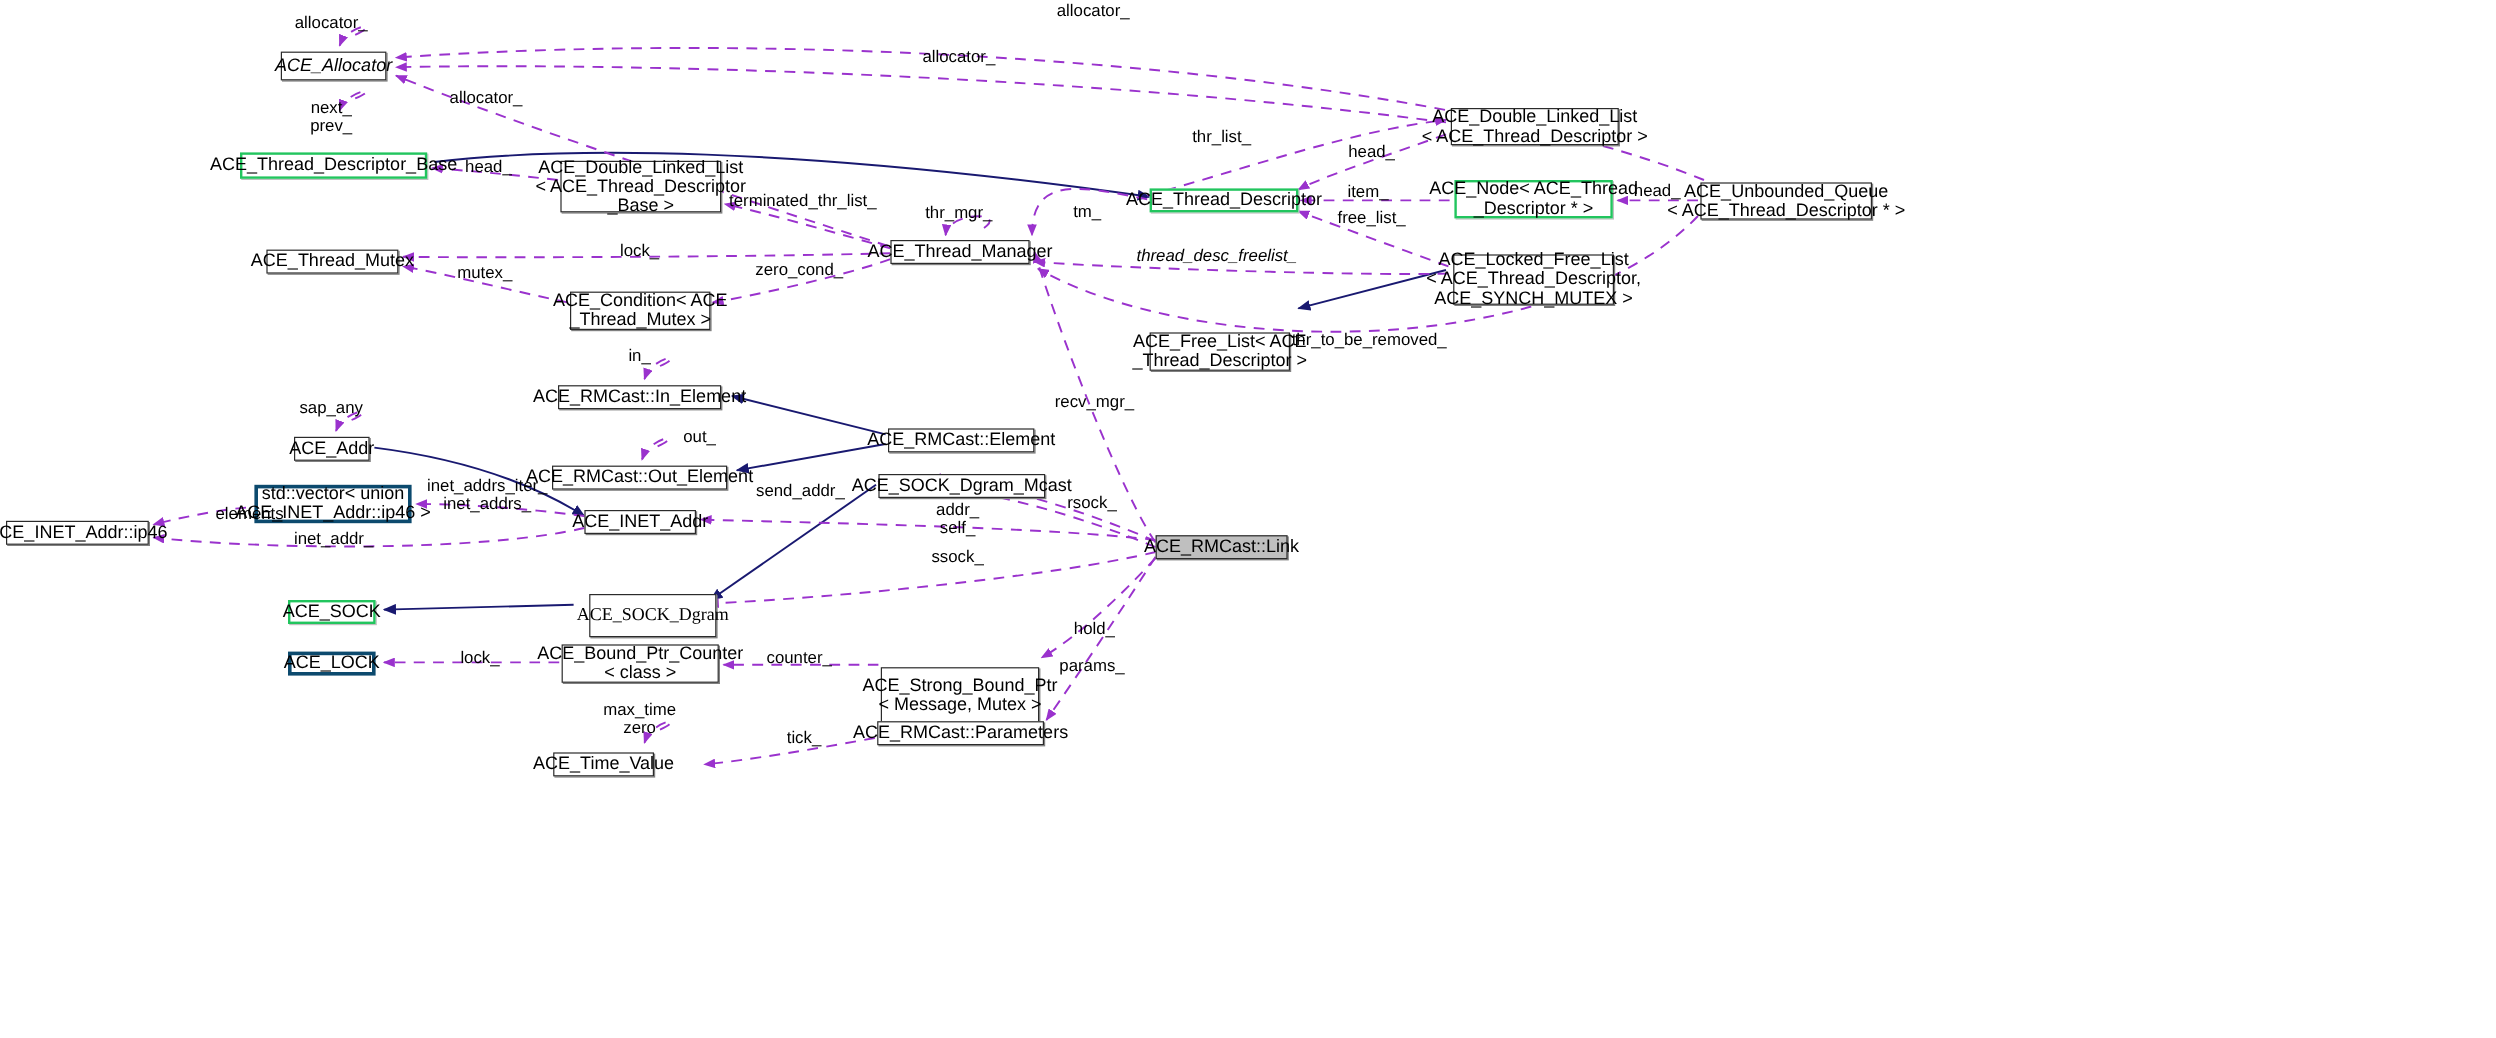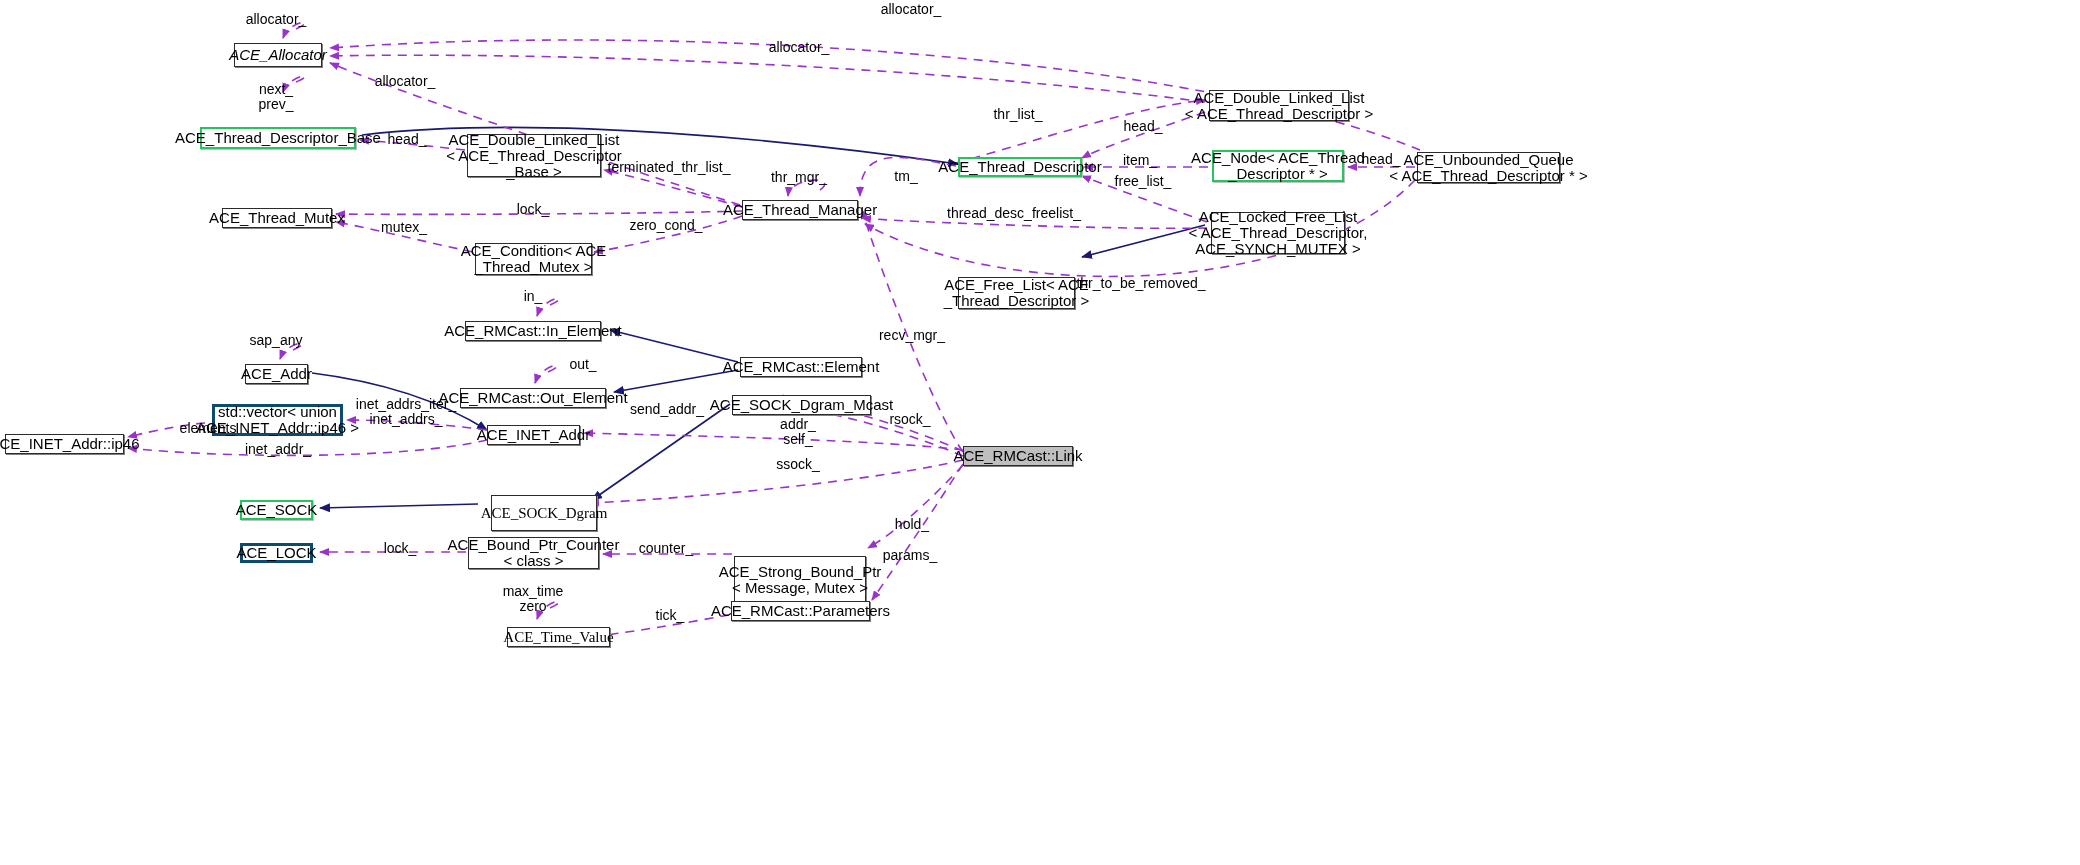--- a/index.html
+++ b/index.html
@@ -159,42 +159,42 @@
       <div class="node" style="left: 487px; top: 425px; width: 93px; height: 20px;">ACE_INET_Addr</div>
       <div class="node current" style="left: 963px; top: 446px; width: 110px; height: 20px;">ACE_RMCast::Link</div>
       <div class="node red" style="left: 240px; top: 500px; width: 73px; height: 20px;">ACE_SOCK</div>
       <div class="node" style="left: 491px; top: 495px; width: 106px; height: 36px; font-family: Liberation Serif, serif;">ACE_SOCK_Dgram</div>
       <div class="node grey" style="left: 240px; top: 543px; width: 73px; height: 20px;">ACE_LOCK</div>
       <div class="node" style="left: 468px; top: 537px; width: 131px; height: 32px;">ACE_Bound_Ptr_Counter
 &lt; class &gt;</div>
       <div class="node" style="left: 734px; top: 556px; width: 132px; height: 48px;">ACE_Strong_Bound_Ptr
 &lt; Message, Mutex &gt;</div>
       <div class="node" style="left: 731px; top: 601px; width: 139px; height: 20px;">ACE_RMCast::Parameters</div>
-      <div class="node" style="left: 507px; top: 627px; width: 103px; height: 20px; font-family: Liberation Serif, serif;">ACE_Time_Value</div>
+      <div class="node" style="left: 461px; top: 627px; width: 84px; height: 20px;">ACE_Time_Value</div>
     </div>
   <div id="label-layer">
       <div class="edge-label" style="left: 276px; top: 19px;">allocator_</div>
       <div class="edge-label" style="left: 911px; top: 9px;">allocator_</div>
       <div class="edge-label" style="left: 799px; top: 47px;">allocator_</div>
       <div class="edge-label" style="left: 405px; top: 81px;">allocator_</div>
       <div class="edge-label" style="left: 276px; top: 97px;">next_
 prev_</div>
       <div class="edge-label" style="left: 407px; top: 139px;">head_</div>
       <div class="edge-label" style="left: 669px; top: 167px;">terminated_thr_list_</div>
       <div class="edge-label" style="left: 799px; top: 177px;">thr_mgr_</div>
       <div class="edge-label" style="left: 1018px; top: 114px;">thr_list_</div>
       <div class="edge-label" style="left: 1143px; top: 126px;">head_</div>
       <div class="edge-label" style="left: 906px; top: 176px;">tm_</div>
       <div class="edge-label" style="left: 1140px; top: 160px;">item_</div>
       <div class="edge-label" style="left: 1381px; top: 159px;">head_</div>
       <div class="edge-label" style="left: 1143px; top: 181px;">free_list_</div>
       <div class="edge-label" style="left: 533px; top: 209px;">lock_</div>
       <div class="edge-label" style="left: 404px; top: 227px;">mutex_</div>
       <div class="edge-label" style="left: 666px; top: 225px;">zero_cond_</div>
-      <div class="edge-label" style="left: 1014px; top: 213px;">thread_desc_freelist_</div>
+      <div class="edge-label" style="left: 1014px; top: 213px; font-style: italic;">thread_desc_freelist_</div>
       <div class="edge-label" style="left: 1141px; top: 283px;">thr_to_be_removed_</div>
       <div class="edge-label" style="left: 533px; top: 296px;">in_</div>
       <div class="edge-label" style="left: 912px; top: 335px;">recv_mgr_</div>
       <div class="edge-label" style="left: 276px; top: 340px;">sap_any</div>
       <div class="edge-label" style="left: 552px; top: 364px; margin-left: 31px;">out_</div>
       <div class="edge-label" style="left: 406px; top: 412px;">inet_addrs_iter_
 inet_addrs_</div>
       <div class="edge-label" style="left: 667px; top: 409px;">send_addr_</div>
       <div class="edge-label" style="left: 910px; top: 419px;">rsock_</div>
       <div class="edge-label" style="left: 798px; top: 432px;">addr_

